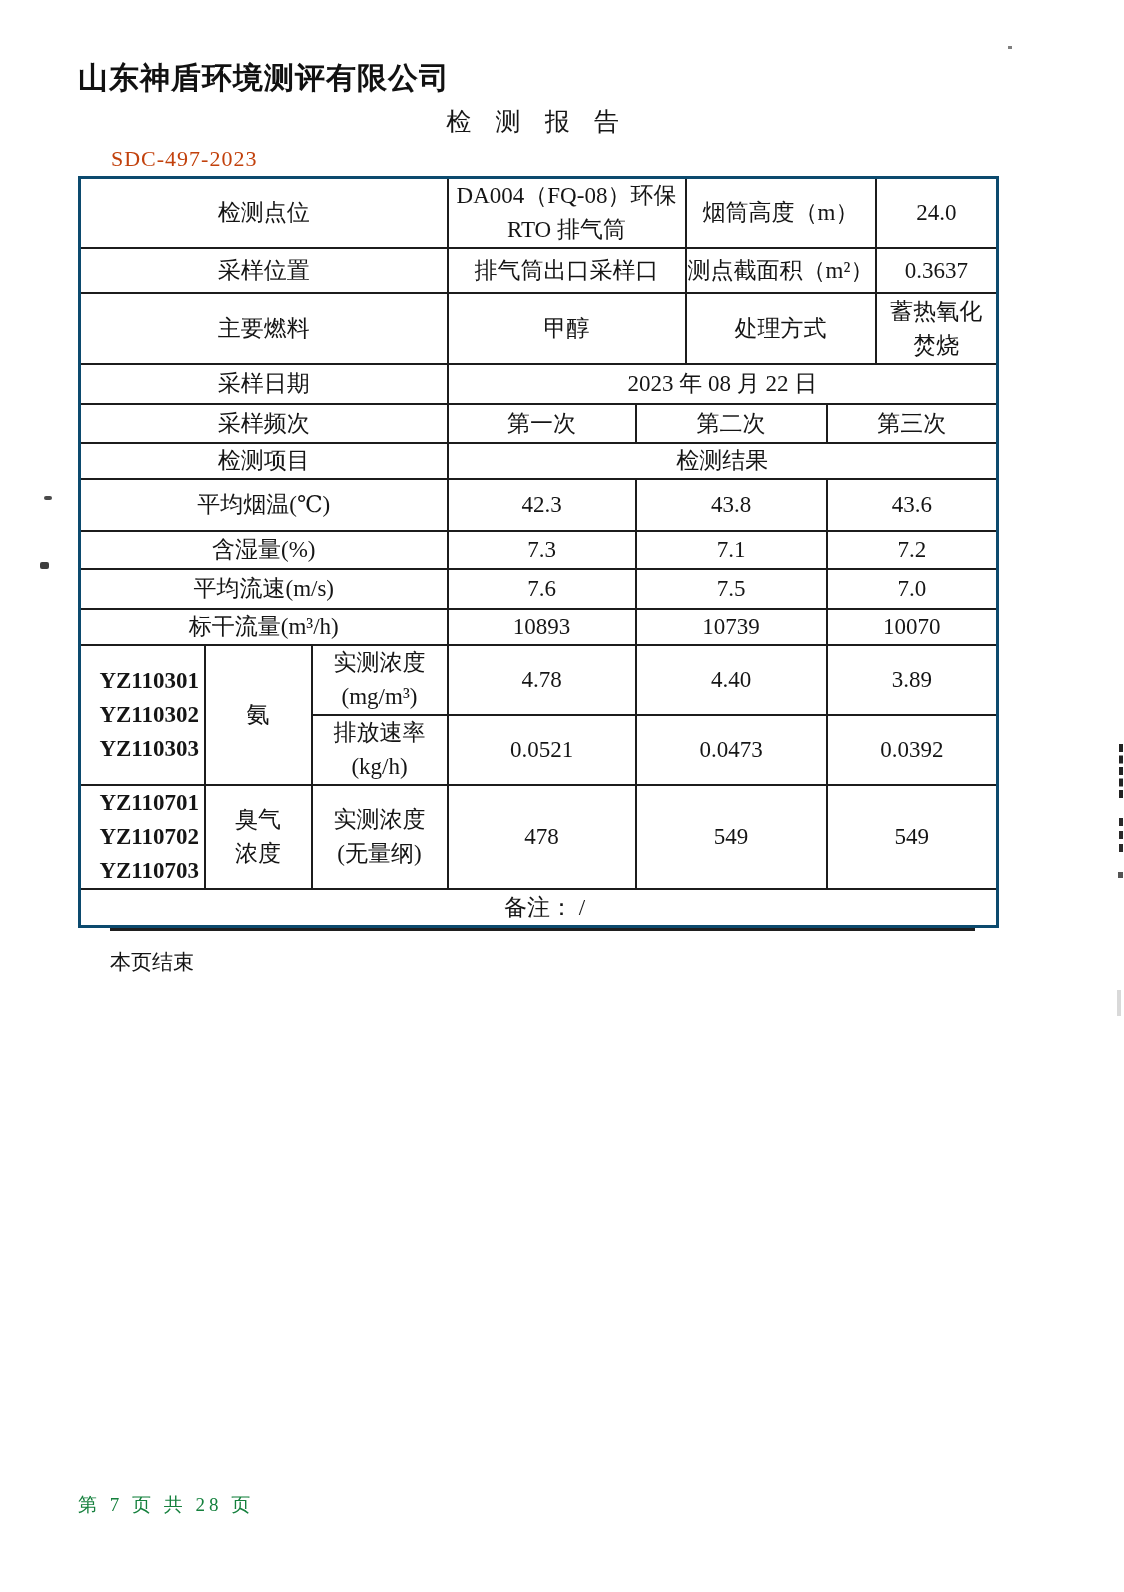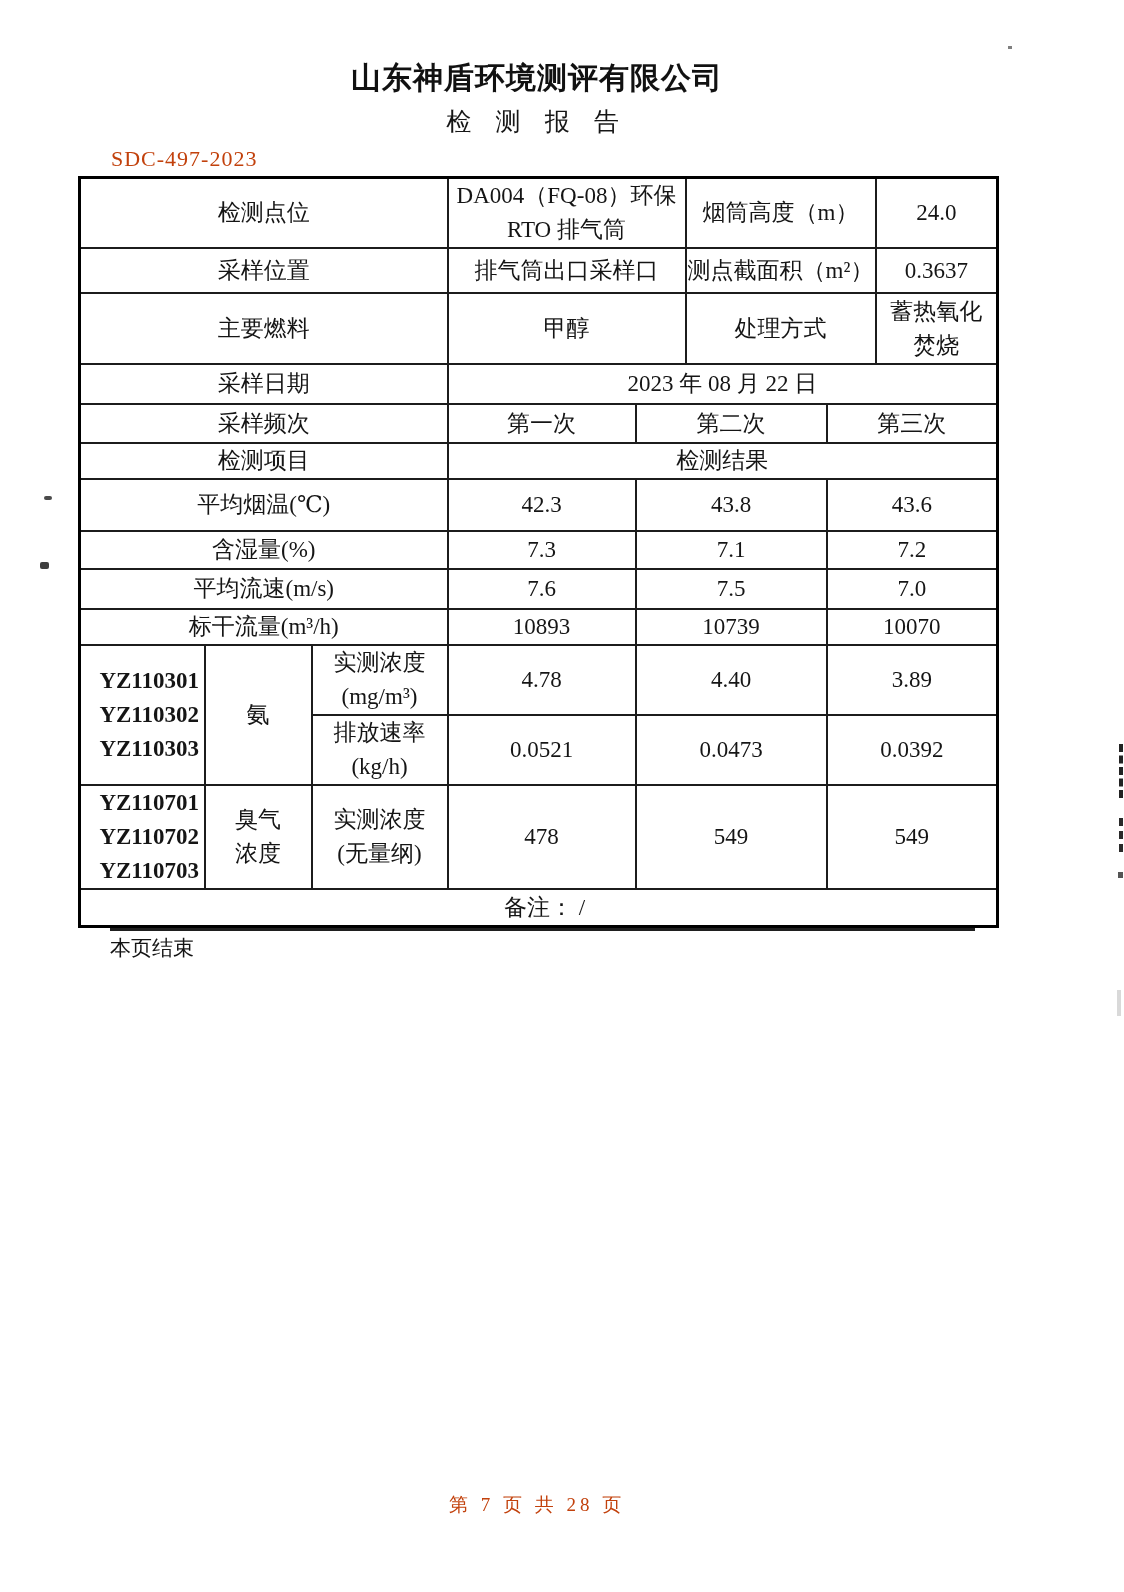--- a/index.html
+++ b/index.html
@@ -14,21 +14,21 @@
     overflow: hidden;
   }
   .content {
     position: absolute;
     left: 78px;
     top: 0;
     width: 918px;
   }
   .company {
     margin-top: 58px;
-    text-align: center;
+    text-align: left;
     font-size: 30px;
     font-weight: bold;
     letter-spacing: 1px;
     color: #111;
   }
   .doc-title {
     margin-top: 6px;
     text-align: center;
     font-size: 25px;
     letter-spacing: 9px;
@@ -39,21 +39,21 @@
     margin-left: 33px;
     font-size: 22px;
     letter-spacing: 1px;
     color: #c2410c;
   }
   table.report {
     margin-top: 4px;
     width: 918px;
     border-collapse: collapse;
     table-layout: fixed;
-    border: 3px solid #000000;
+    border: 3px solid #0c4a6e;
   }
   table.report td {
     border: 2px solid #1c1c1c;
     text-align: center;
     vertical-align: middle;
     font-size: 23px;
     line-height: 1.48;
     white-space: pre-line;
     color: #151515;
     overflow: hidden;
@@ -70,33 +70,33 @@
     padding-left: 12px;
   }
   .endnote {
     position: absolute;
     left: 110px;
     top: 928px;
     width: 865px;
     border-top: 3px solid #1f1f1f;
   }
   .endnote-text {
-    padding-top: 3px;
+    padding-top: 17px;
     font-size: 21px;
     color: #141414;
   }
   .page-footer {
     position: absolute;
     left: 78px;
     top: 1492px;
     width: 918px;
-    text-align: center;
+    text-align: left;
     font-size: 19px;
     letter-spacing: 4px;
-    color: #c2410c;
+    color: #15803d;
   }
   
   .artifact { position: absolute; background: #2a2a2a; }
   .a-dot1   { left: 44px;   top: 496px;  width: 8px; height: 4px; opacity: .85; border-radius: 2px; }
   .a-dot2   { left: 40px;   top: 562px;  width: 9px; height: 7px; opacity: .9;  border-radius: 2px; }
   .a-dot3   { left: 1008px; top: 46px;   width: 4px; height: 3px; opacity: .6; }
   .a-dash1  { left: 1119px; top: 744px;  width: 0;   height: 54px; background: none; border-left: 4px dashed #222; }
   .a-dash2  { left: 1119px; top: 818px;  width: 0;   height: 34px; background: none; border-left: 4px dashed #2a2a2a; }
   .a-dot4   { left: 1118px; top: 872px;  width: 5px; height: 6px; opacity: .8; }
   .a-dot5   { left: 1117px; top: 990px;  width: 4px; height: 26px; opacity: .18; }

